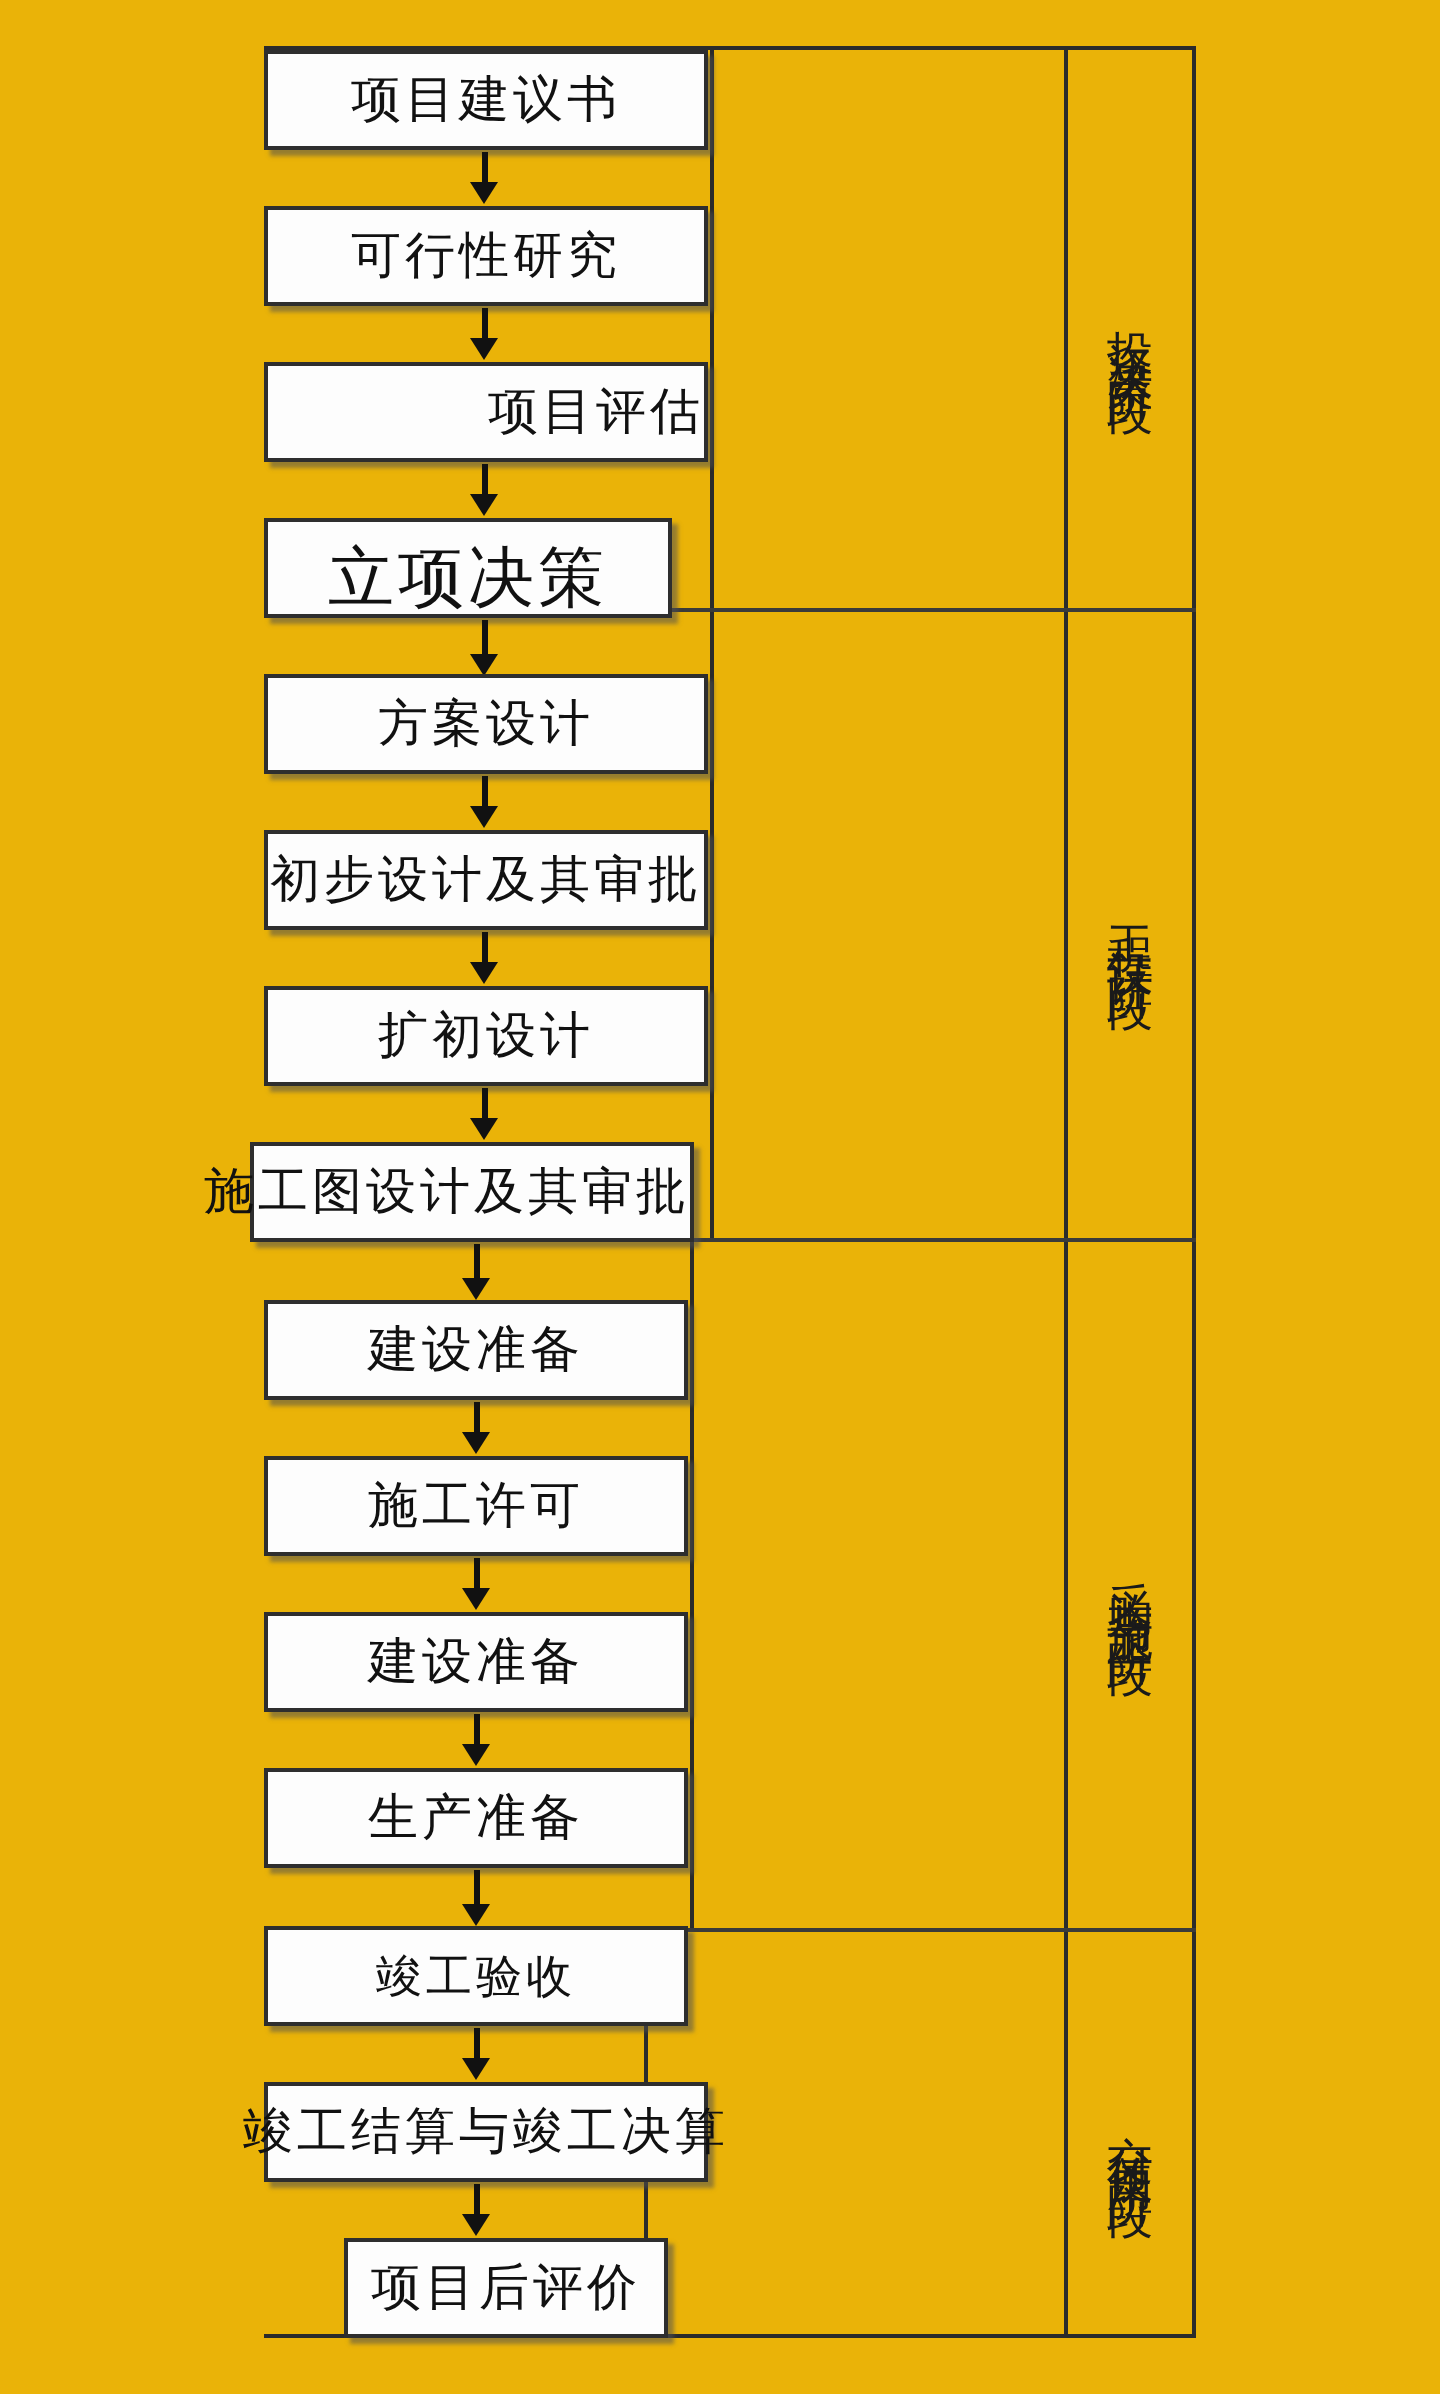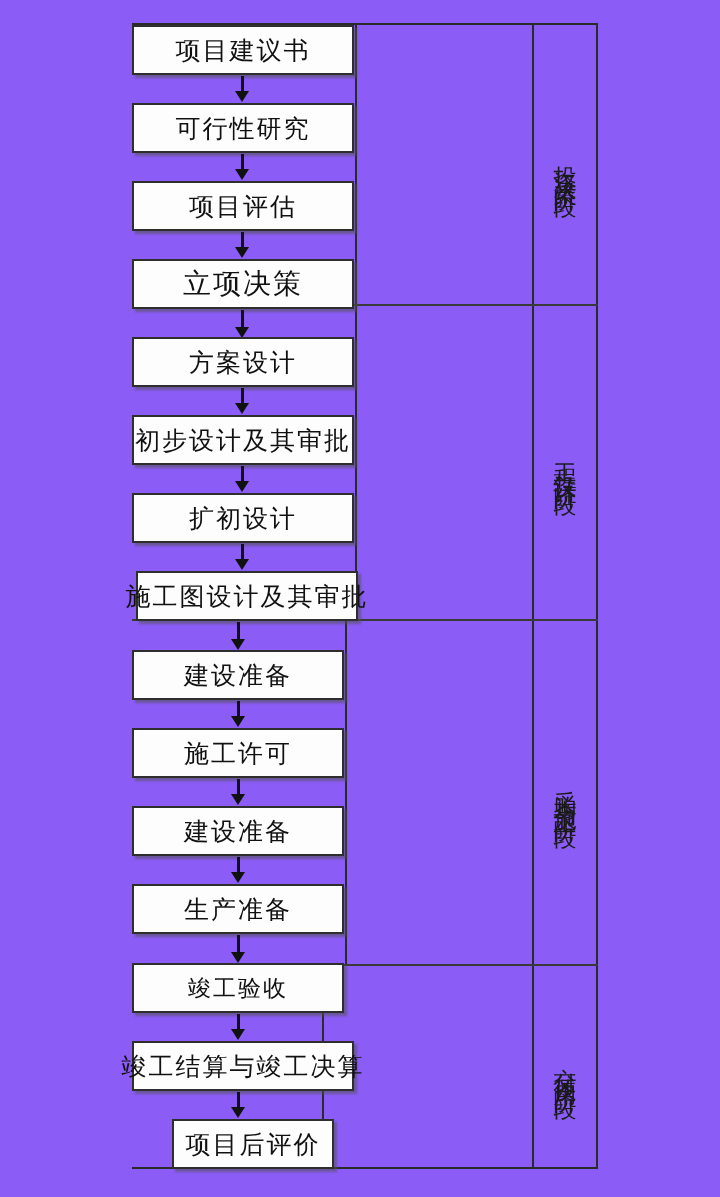--- a/index.html
+++ b/index.html
@@ -8,21 +8,21 @@
     padding: 0;
     background: #ffffff;
   }
   body {
     font-family: "Liberation Serif", "DejaVu Serif", serif;
   }
   #canvas {
     position: relative;
     width: 720px;
     height: 1197px;
-    background: #8b5cf6;
+    background: #eab308;
     overflow: hidden;
   }
 
   
   .frame-line {
     position: absolute;
     background: #2b2b2b;
   }
   .frame-h {
     height: 2px;
@@ -117,29 +117,29 @@
   </div>
 
   <div class="node" style="left:132px; top:103px; width:222px; height:50px; font-size:25px;">
     <span class="node-label">可行性研究</span>
   </div>
   <div class="arrow" style="left:235px; top:154px; height:26px;">
     <span class="shaft" style="height:16px;"></span>
       <span class="head" style="top:15px;"></span>
   </div>
 
-  <div class="node" style="left:132px; top:181px; width:222px; height:50px; font-size:25px;">
+  <div class="node" style="left:132px; top:181px; width:222px; height:50px; font-size:25px;justify-content:flex-end;">
     <span class="node-label">项目评估</span>
   </div>
   <div class="arrow" style="left:235px; top:232px; height:26px;">
     <span class="shaft" style="height:16px;"></span>
       <span class="head" style="top:15px;"></span>
   </div>
 
-  <div class="node" style="left:132px; top:259px; width:222px; height:50px; font-size:28px;">
+  <div class="node" style="left:132px; top:259px; width:204px; height:50px; font-size:33px;align-items:flex-end;">
     <span class="node-label">立项决策</span>
   </div>
   <div class="arrow" style="left:235px; top:310px; height:28px;">
     <span class="shaft" style="height:18px;"></span>
       <span class="head" style="top:17px;"></span>
   </div>
 
   <div class="phase" style="left:534px; top:25px; width:62px; height:279px;">
     <span class="phase-label" style="font-size:23px;">投资决策阶段</span>
   </div>
@@ -161,21 +161,21 @@
   </div>
 
   <div class="node" style="left:132px; top:493px; width:222px; height:50px; font-size:25px;">
     <span class="node-label">扩初设计</span>
   </div>
   <div class="arrow" style="left:235px; top:544px; height:26px;">
     <span class="shaft" style="height:16px;"></span>
       <span class="head" style="top:15px;"></span>
   </div>
 
-  <div class="node" style="left:136px; top:571px; width:222px; height:50px; font-size:25px;">
+  <div class="node" style="left:125px; top:571px; width:222px; height:50px; font-size:25px;justify-content:flex-end;">
     <span class="node-label">施工图设计及其审批</span>
   </div>
   <div class="arrow" style="left:231px; top:622px; height:28px;">
     <span class="shaft" style="height:18px;"></span>
       <span class="head" style="top:17px;"></span>
   </div>
 
   <div class="phase" style="left:534px; top:306px; width:62px; height:313px;">
     <span class="phase-label" style="font-size:23px;">工程设计阶段</span>
   </div>

